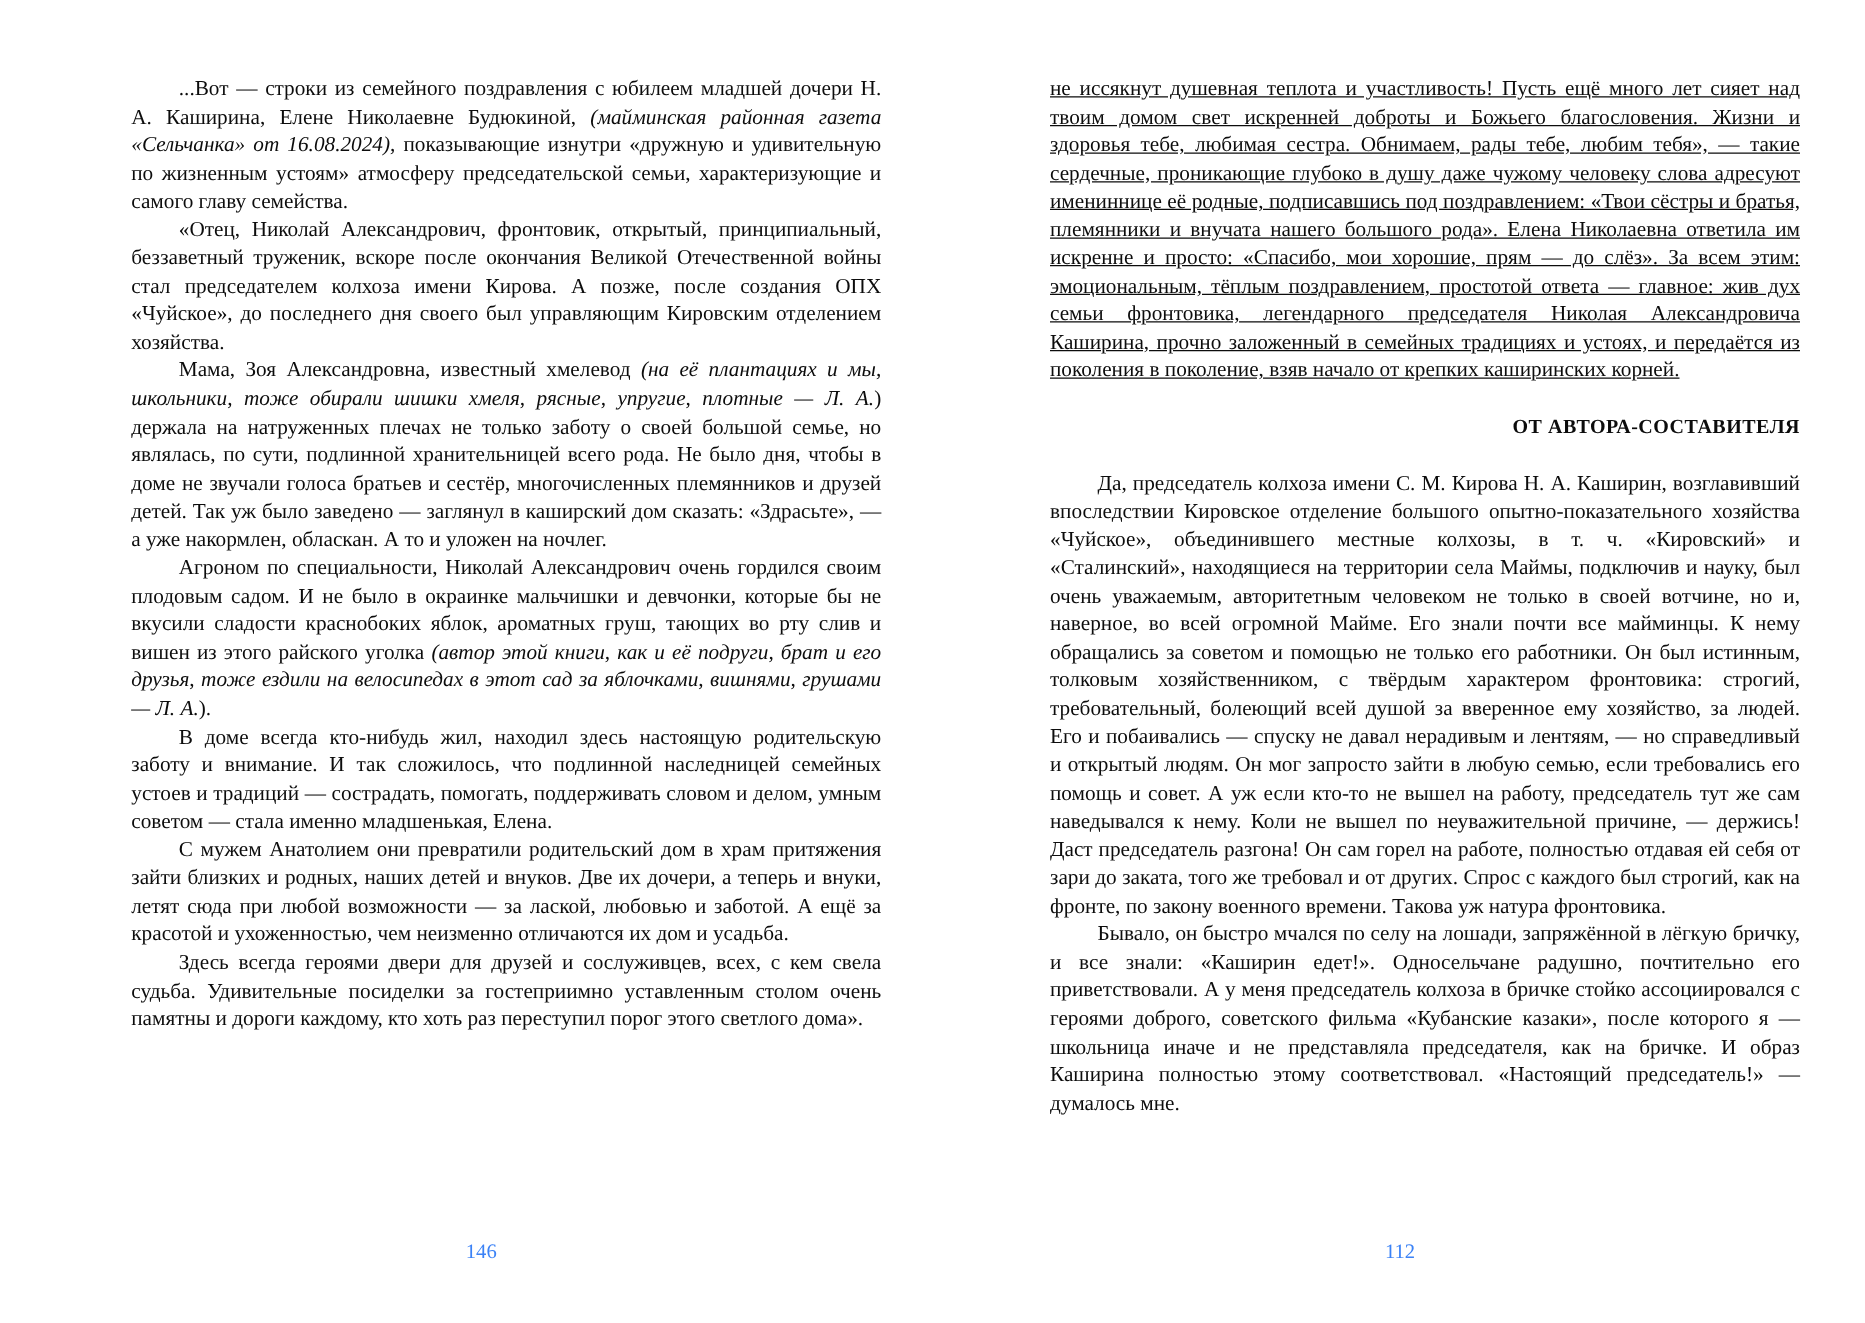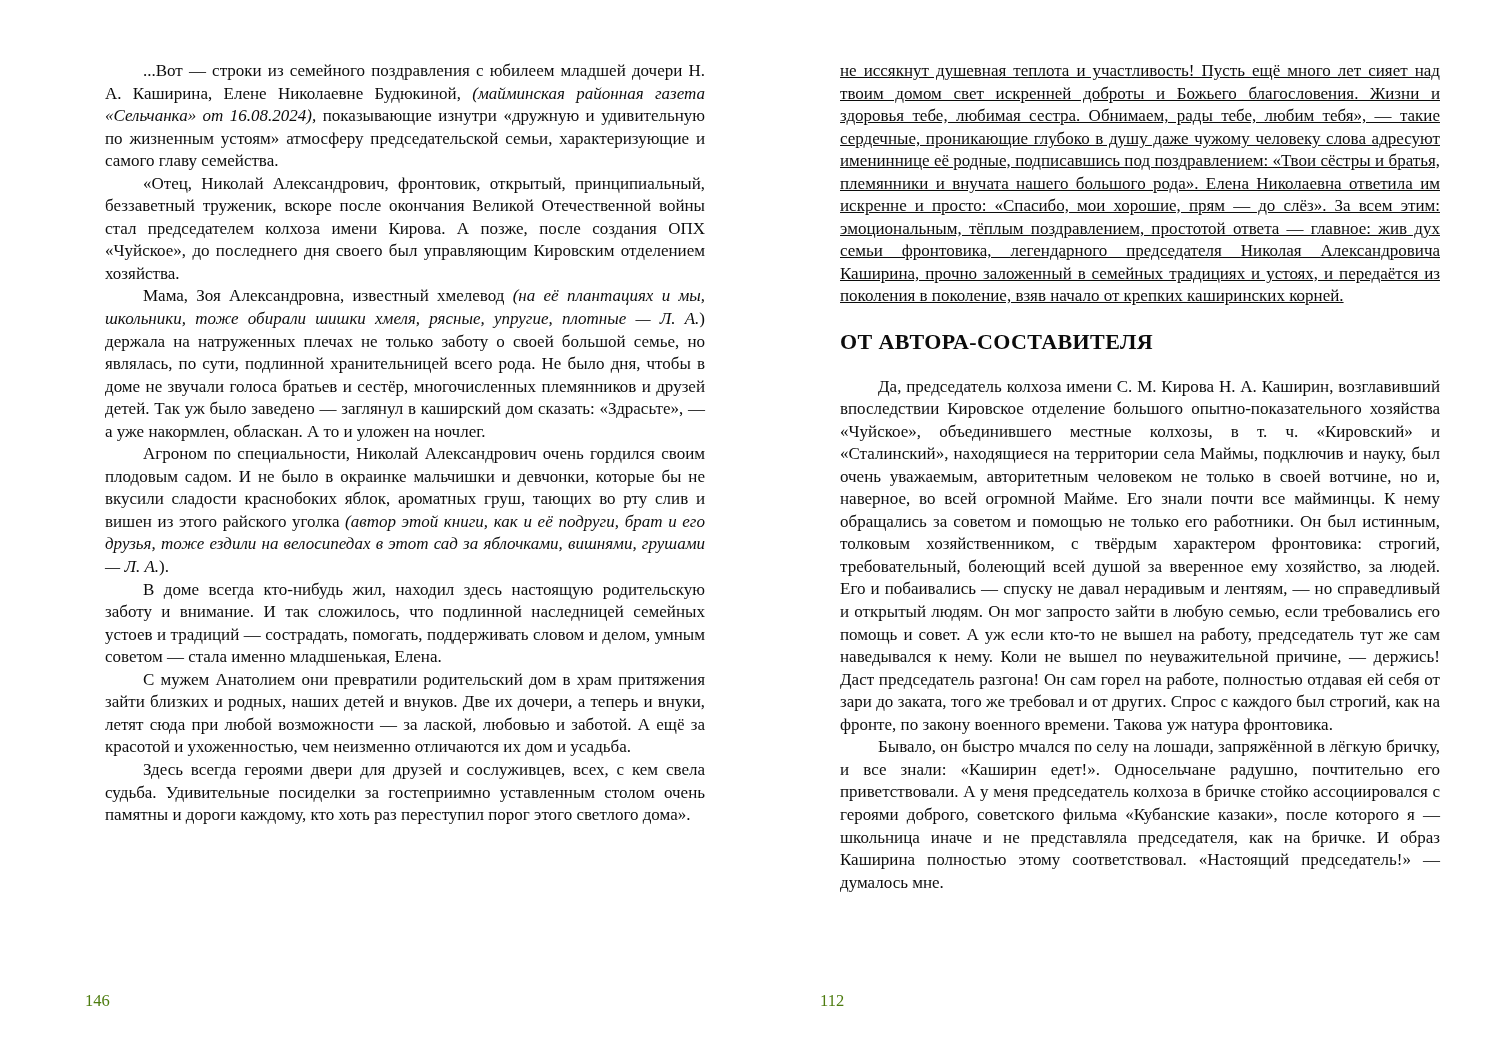--- a/index.html
+++ b/index.html
@@ -42,37 +42,38 @@
   }
   .text-area p {
     margin: 0;
     padding: 0;
     text-indent: 38px;
   }
   .text-area p.no-indent { text-indent: 0; text-decoration: underline; }
   .text-area h2.heading {
     margin: 23px 0 22px 0;
     padding: 0;
-    font-size: 22px;
+    font-size: 16px;
     font-weight: bold;
-    text-align: left;
+    text-align: right;
     text-indent: 0;
     letter-spacing: 0.4px;
   }
   .normal { font-style: normal; font-weight: normal; }
   .italic { font-style: italic; }
   .bolditalic { font-style: italic; font-weight: normal; }
   .bold { font-weight: bold; }
   .page-number {
     position: absolute;
     top: 991px;
     left: 0;
     width: 600px;
+    text-align: center;
     font-size: 16.5px;
-    color: #4d7c0f;
+    color: #3b82f6;
   }
 </style>
 </head>
 <body>
 
 <div class="spread">
 
   <div class="page page-left">
     <div class="text-area">
         <p class=""><span class="normal">...Вот — строки из семейного поздравления с юбилеем младшей дочери Н. А. Каширина, Елене Николаевне Будюкиной, </span><span class="italic">(майминская районная газета «Сельчанка» от 16.08.2024), </span><span class="normal">показывающие изнутри «дружную и удивительную по жизненным устоям» атмосферу председательской семьи, характеризующие и самого главу семейства.</span></p>

